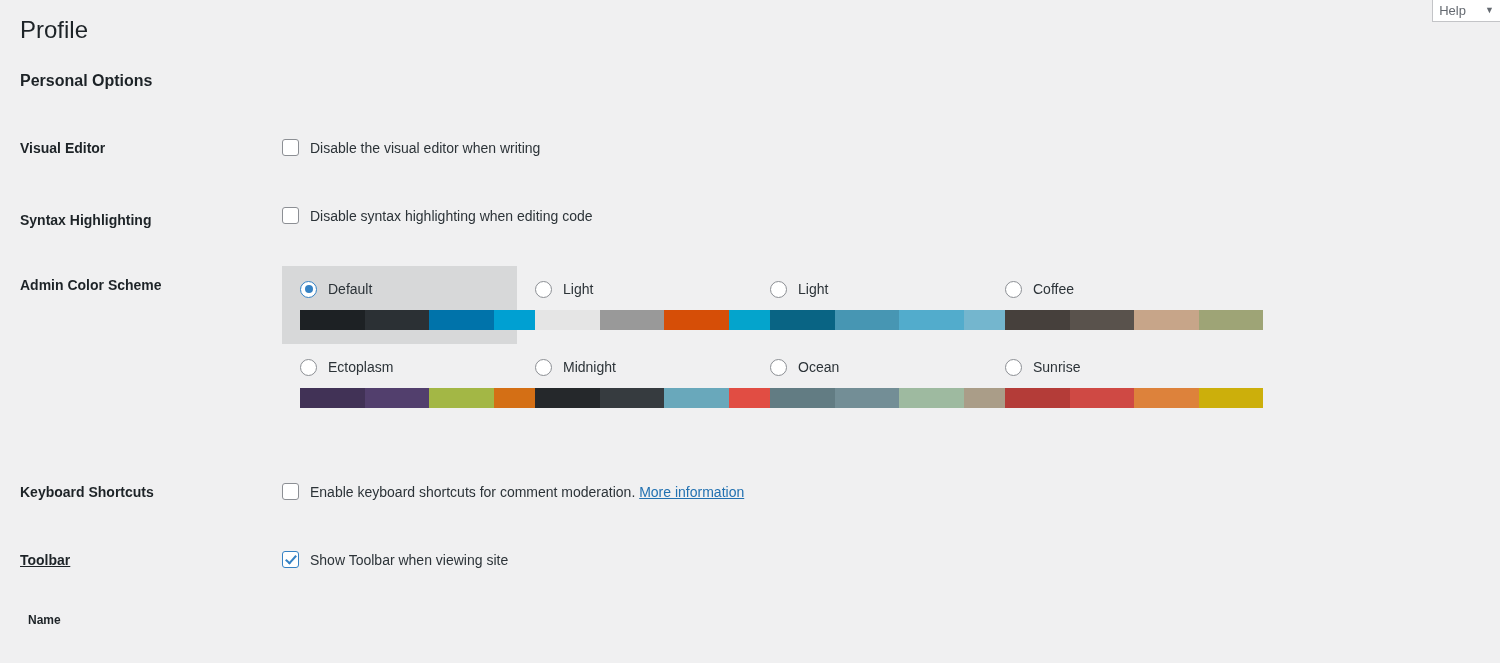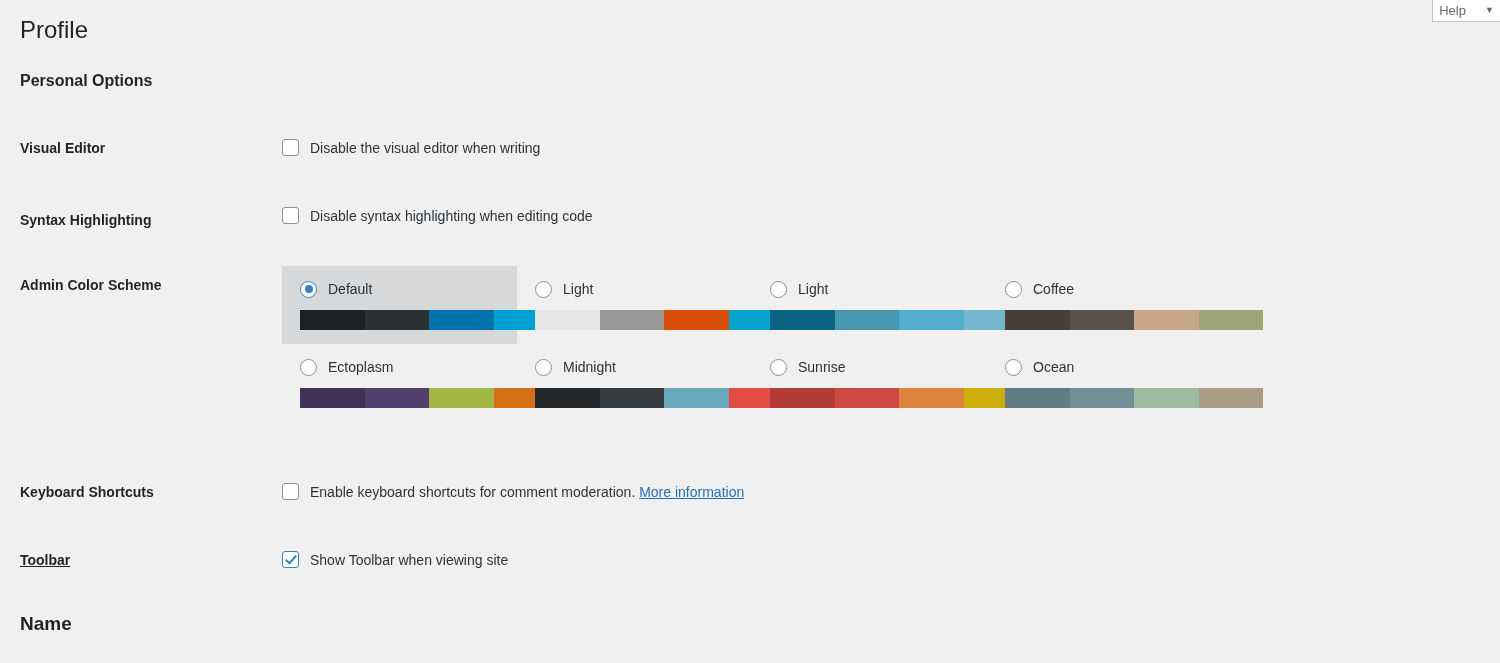--- a/index.html
+++ b/index.html
@@ -57,21 +57,21 @@
   
   .section-heading {
     position: absolute;
     left: 20px;
     font-size: 16px;
     font-weight: bold;
     color: #1d2327;
     margin: 0;
   }
   #personal-options-heading { top: 72px; }
-  #name-heading { top: 613px; font-size: 19px; }
+  #name-heading { top: 613px; font-size: 12px; margin-left: 8px; }
 
   
   .row-label {
     position: absolute;
     left: 20px;
     font-size: 14px;
     font-weight: bold;
     color: #1d2327;
   }
   .row-field {
@@ -293,40 +293,40 @@
         <span style="background-color: rgb(37, 40, 43);"></span>
         <span style="background-color: rgb(54, 59, 63);"></span>
         <span style="background-color: rgb(105, 168, 187);"></span>
         <span style="background-color: rgb(225, 77, 67);"></span>
       </div>
     </div>
 
     <div class="scheme">
       <div class="scheme-head">
         <span class="radio"></span>
+        <span class="scheme-name">Ocean</span>
+      </div>
+      <div class="swatch">
+        <span style="background-color: rgb(98, 124, 131);"></span>
+        <span style="background-color: rgb(115, 142, 150);"></span>
+        <span style="background-color: rgb(158, 186, 160);"></span>
+        <span style="background-color: rgb(170, 157, 136);"></span>
+      </div>
+    </div>
+
+    <div class="scheme">
+      <div class="scheme-head">
+        <span class="radio"></span>
         <span class="scheme-name">Sunrise</span>
       </div>
       <div class="swatch">
         <span style="background-color: rgb(180, 60, 56);"></span>
         <span style="background-color: rgb(207, 73, 68);"></span>
         <span style="background-color: rgb(221, 130, 59);"></span>
         <span style="background-color: rgb(204, 175, 11);"></span>
-      </div>
-    </div>
-
-    <div class="scheme">
-      <div class="scheme-head">
-        <span class="radio"></span>
-        <span class="scheme-name">Ocean</span>
-      </div>
-      <div class="swatch">
-        <span style="background-color: rgb(98, 124, 131);"></span>
-        <span style="background-color: rgb(115, 142, 150);"></span>
-        <span style="background-color: rgb(158, 186, 160);"></span>
-        <span style="background-color: rgb(170, 157, 136);"></span>
       </div>
     </div>
   </div>
 </div>
 
 <div class="row-label" style="top:484px;">Keyboard Shortcuts</div>
 <div class="row-field" style="top:483px;">
   <span class="cb"></span>
   <span class="cb-label">Enable keyboard shortcuts for comment moderation.</span>
   <span>&nbsp;</span>

